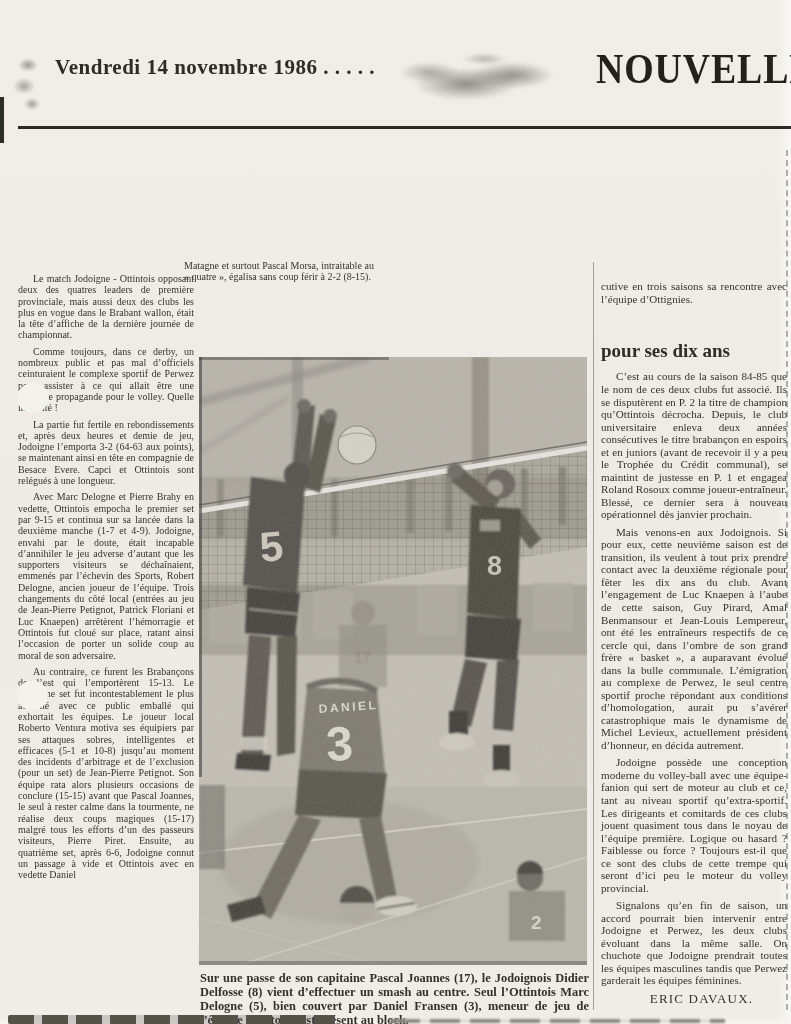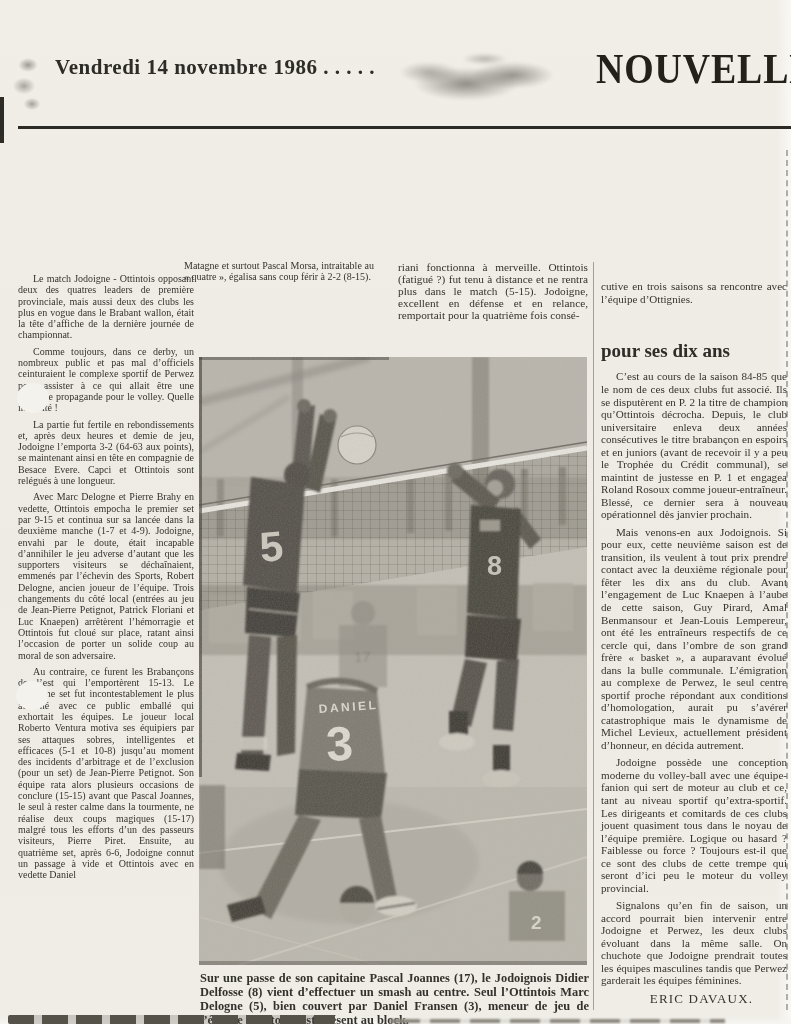--- a/index.html
+++ b/index.html
@@ -95,23 +95,20 @@
       <p>Comme toujours, dans ce derby, un nombreux public et pas mal d’officiels ceinturaient le complexe sportif de Perwez pour assister à ce qui allait être une véritable propagande pour le volley. Quelle intensité !</p>
       <p>La partie fut fertile en rebondissements et, après deux heures et demie de jeu, Jodoigne l’emporta 3-2 (64-63 aux points), se maintenant ainsi en tête en compagnie de Besace Evere. Capci et Ottintois sont relégués à une longueur.</p>
       <p>Avec Marc Delogne et Pierre Brahy en vedette, Ottintois empocha le premier set par 9-15 et continua sur sa lancée dans la deuxième manche (1-7 et 4-9). Jodoigne, envahi par le doute, était incapable d’annihiler le jeu adverse d’autant que les supporters visiteurs se déchaînaient, emmenés par l’échevin des Sports, Robert Delogne, ancien joueur de l’équipe. Trois changements du côté local (entrées au jeu de Jean-Pierre Petignot, Patrick Floriani et Luc Knaepen) arrêtèrent l’hémorragie et Ottintois fut cloué sur place, ratant ainsi l’occasion de porter un solide coup au moral de son adversaire.</p>
       <p>Au contraire, ce furent les Brabançons de l’est qui l’emportèrent 15-13. Le troisième set fut incontestablement le plus acharné avec ce public emballé qui exhortait les équipes. Le joueur local Roberto Ventura motiva ses équipiers par ses attaques sobres, intelligentes et efficaces (5-1 et 10-8) jusqu’au moment des incidents d’arbitrage et de l’exclusion (pour un set) de Jean-Pierre Petignot. Son équipe rata alors plusieurs occasions de conclure (15-15) avant que Pascal Joannes, le seul à rester calme dans la tourmente, ne réalise deux coups magiques (15-17) malgré tous les efforts d’un des passeurs visiteurs, Pierre Piret. Ensuite, au quatrième set, après 6-6, Jodoigne connut un passage à vide et Ottintois avec en vedette Daniel</p>
     </div>
 
   <div class="col col2">
       <p class="p-cont">Matagne et surtout Pascal Morsa, intraitable au « quatre », égalisa sans coup férir à 2-2 (8-15).</p>
     </div>
 
-  <div class="col col3">
-      <p class="p-cont">riani fonctionna à merveille. Ottintois (fatigué ?) fut tenu à distance et ne rentra plus dans le match (5-15). Jodoigne, excellent en défense et en relance, remportait pour la quatrième fois consé-</p>
-    </div>
 
   <div class="col col4">
     <p class="p-cont">cutive en trois saisons sa rencontre avec l’équipe d’Ottignies.</p>
     <div class="subhead">
       <br>
       <span>pour ses dix ans</span>
     </div>
     <div>
         <p>C’est au cours de la saison 84-85 que le nom de ces deux clubs fut associé. Ils se disputèrent en P. 2 la titre de champion qu’Ottintois décrocha. Depuis, le club universitaire enleva deux années consécutives le titre brabançon en espoirs et en juniors (avant de recevoir il y a peu le Trophée du Crédit communal), se maintint de justesse en P. 1 et engagea Roland Rosoux comme joueur-entraîneur. Blessé, ce dernier sera à nouveau opérationnel dès janvier prochain.</p>
         <p>Mais venons-en aux Jodoignois. Si pour eux, cette neuvième saison est de transition, ils veulent à tout prix prendre contact avec la deuxième régionale pour fêter les dix ans du club. Avant l’engagement de Luc Knaepen à l’aube de cette saison, Guy Pirard, Amal Benmansour et Jean-Louis Lempereur, ont été les entraîneurs respectifs de ce cercle qui, dans l’ombre de son grand frère « basket », a auparavant évolué dans la bulle communale. L’émigration au complexe de Perwez, le seul centre sportif proche répondant aux conditions d’homologation, aurait pu s’avérer catastrophique mais le dynamisme de Michel Levieux, actuellement président d’honneur, en décida autrement.</p>

